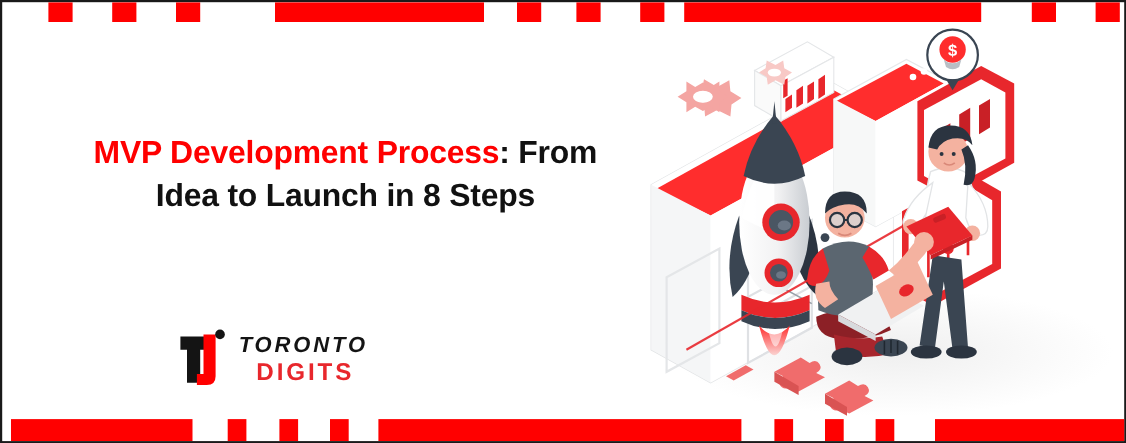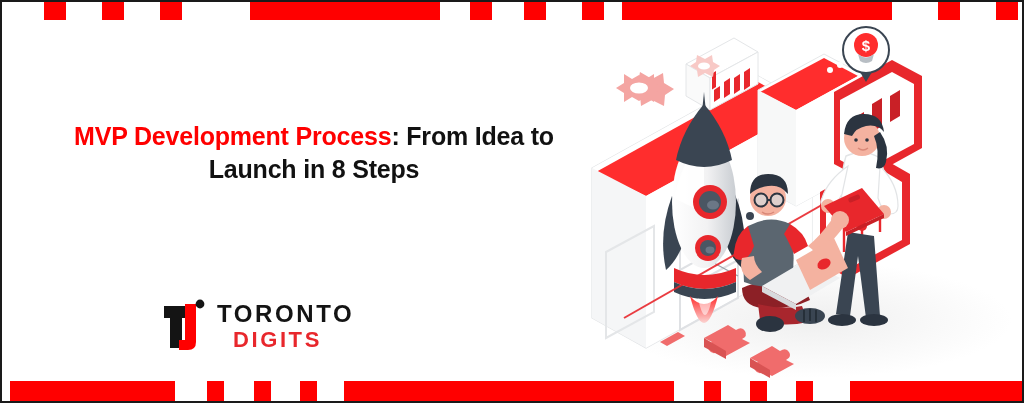--- a/index.html
+++ b/index.html
@@ -32,40 +32,41 @@
   }
 
   
   .left-col {
     position: absolute;
     left: 62px; top: 118px;
     width: 500px;
     text-align: center;
   }
   .headline {
-    font-size: 25px;
+    font-size: 29px;
     font-weight: bold;
     line-height: 1.33;
     color: #111111;
     letter-spacing: -0.2px;
   }
   .headline .accent { color: #FF0000; }
 
   .logo-wrap {
     position: absolute;
     left: 160px; top: 296px;
     display: flex;
     align-items: center;
     gap: 9px;
   }
   .logo-mark { width: 46px; height: 56px; display: block; }
   .logo-words { display: flex; flex-direction: column; line-height: 1; }
   .logo-line1 {
-    font-size: 24px; font-weight: bold; color: #141414;
+    font-size: 20px; font-weight: bold; color: #141414;
     letter-spacing: 2.6px;
+    font-style: italic;
   }
   .logo-line2 {
     font-size: 22px; font-weight: bold; color: #E8272C;
     letter-spacing: 2.6px; margin-top: 3px; margin-left: 16px;
   }
 
   
   .art {
     position: absolute;
     left: 560px; top: 18px;

